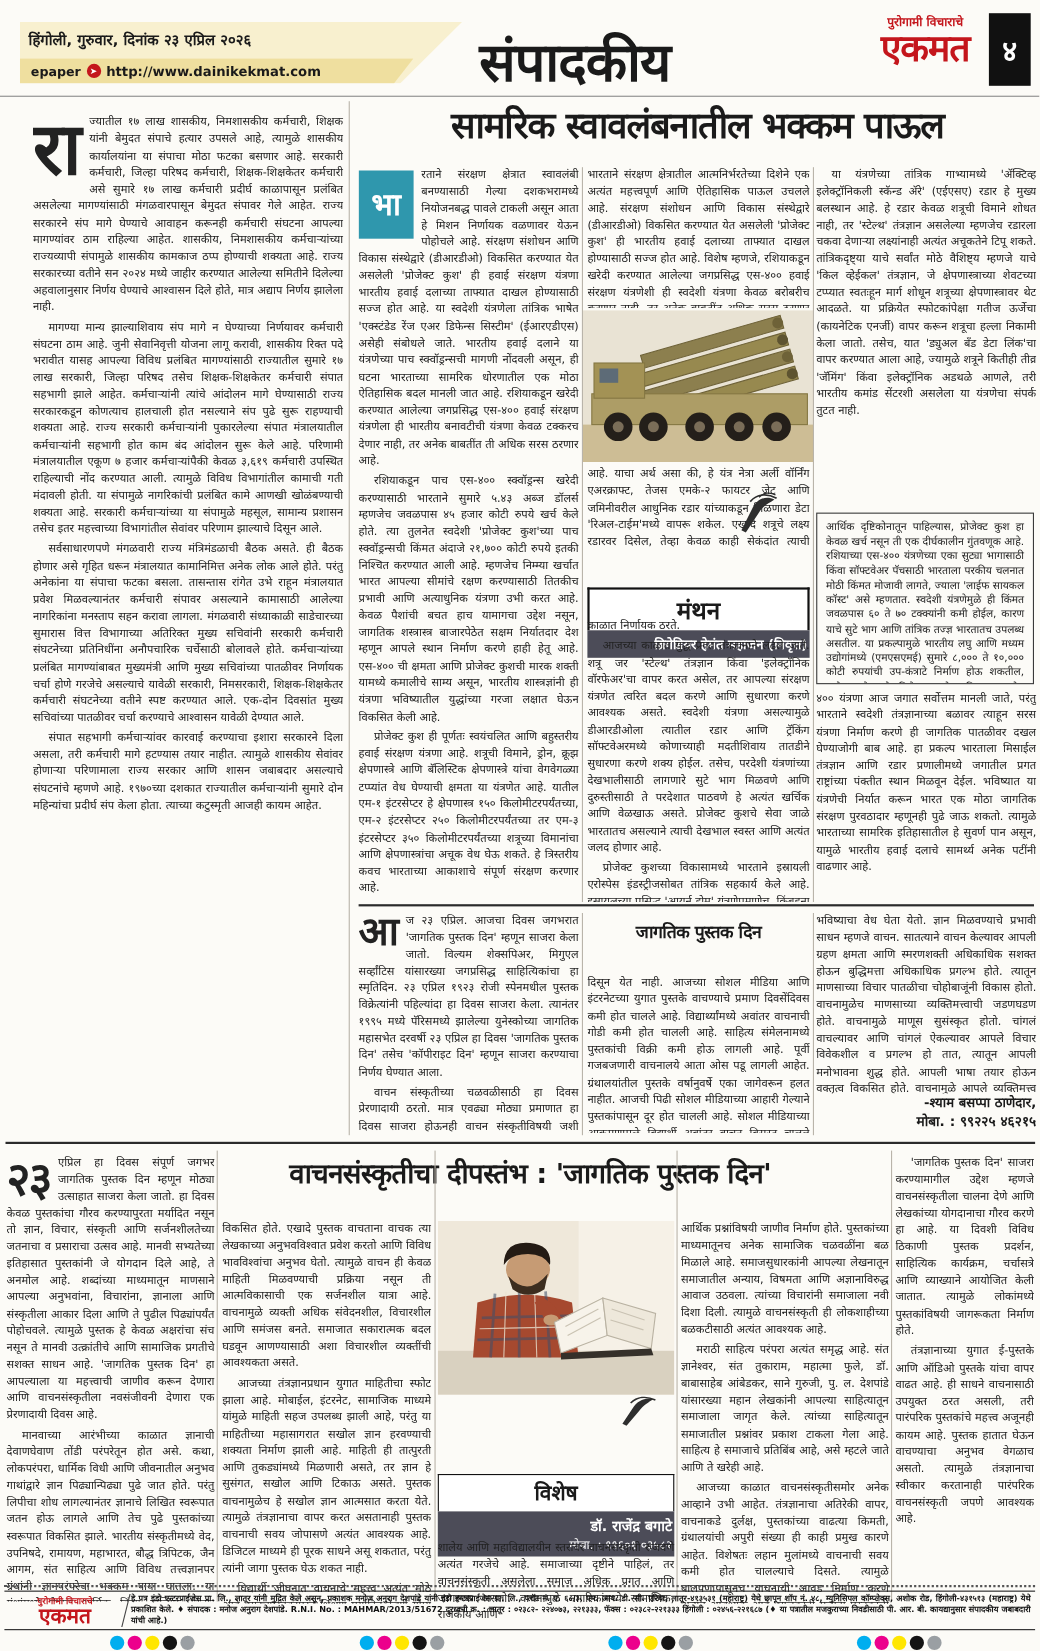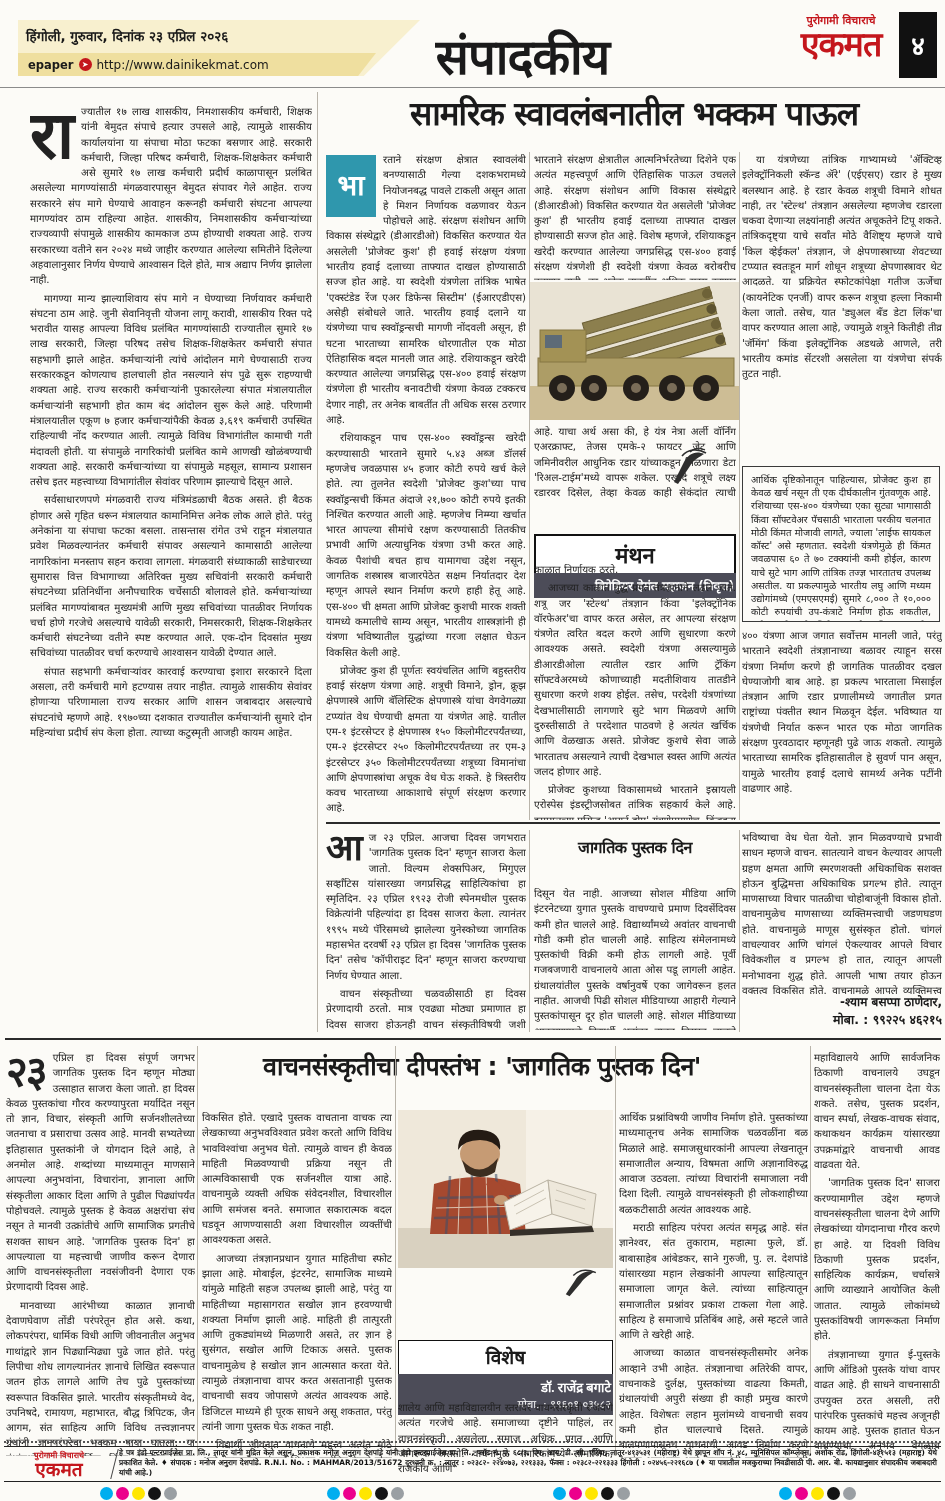--- a/index.html
+++ b/index.html
@@ -27,21 +27,21 @@
   .byline-r{font-weight:bold;text-align:right;font-size:12px;line-height:1.4;}
 </style>
 </head>
 <body>
 
 <div class="abs ribbon" style="left:18px;top:20px;width:402px;height:56px;background:#f8f0cf;clip-path:polygon(0 0,100% 0,86% 100%,0 100%);"></div>
 <div class="abs" style="left:26px;top:27px;font-size:13.5px;font-weight:bold;">हिंगोली, गुरुवार, दिनांक २३ एप्रिल २०२६</div>
 <div class="abs ribbon" style="left:18px;top:53px;width:358px;height:23px;background:#efdf9f;clip-path:polygon(0 0,100% 0,95% 100%,0 100%);display:flex;align-items:center;gap:5px;padding-left:10px;box-sizing:border-box;">
   <span style="font-weight:bold;font-size:11.5px;">epaper</span>
   <span style="width:13px;height:13px;border-radius:50%;background:#c4161c;color:#fff;font-size:8px;line-height:13px;text-align:center;display:inline-block;">➤</span>
-  <span style="font-weight:normal;font-size:12px;">http://www.dainikekmat.com</span>
+  <span style="font-weight:bold;font-size:12px;">http://www.dainikekmat.com</span>
 </div>
 <div class="abs" style="left:395px;top:22px;width:255px;text-align:center;font-size:49px;font-weight:bold;letter-spacing:-1px;">संपादकीय</div>
 <div class="abs" style="left:786px;top:12px;width:110px;text-align:center;">
   <div class="red" style="font-size:11px;font-weight:bold;">पुरोगामी विचाराचे</div>
   <div class="red" style="font-size:34px;font-weight:bold;line-height:1.05;letter-spacing:-1px;">एकमत</div>
 </div>
 <div class="abs" style="left:899px;top:12px;width:38px;height:66px;background:#111;color:#fff;display:flex;align-items:center;justify-content:center;font-size:26px;font-weight:bold;">४</div>
 <div class="abs hrule" style="left:0;top:87px;width:945px;height:1px;background:#8b8b8b;"></div>
 
 <div class="abs" style="left:30px;top:92px;width:282px;">
@@ -207,36 +207,35 @@
 
 <div class="abs" style="left:556px;top:1268px;">
   <svg width="44" height="30" viewBox="0 0 46 32">
       <path d="M40 4 C32 2 24 6 20 13 L10 28 L14 30 L26 16 C30 10 36 7 40 4 Z" fill="#2e2e2e"></path>
       <path d="M18 8 C24 2 33 1 42 5" stroke="#2e2e2e" stroke-width="1.5" fill="none"></path>
     </svg>
 </div>
 <div class="abs" style="left:398px;top:1292px;width:215px;margin-top:48px;">
   <div class="boxtitle" style="font-size:19px;border-width:1px;">विशेष</div>
   <div class="boxbar">
-    <div style="font-size:13px;font-family:Liberation Serif, serif;">डॉ. राजेंद्र बगाटे</div>
+    <div style="font-size:13px;">डॉ. राजेंद्र बगाटे</div>
     <div style="font-size:11px;font-weight:normal;">मोबा. : ९९६०१ ०३५८२</div>
   </div>
 </div>
 <div class="abs bt" style="left:398px;top:1372px;width:215px;height:86px;margin-top:28px;">
   <p class="noind">शालेय आणि महाविद्यालयीन स्तरावर वाचनसंस्कृती रुजवणे अत्यंत गरजेचे आहे. समाजाच्या दृष्टीने पाहिलं, तर वाचनसंस्कृती असलेला समाज अधिक प्रगत आणि जागरूक असतो. वाचनामुळे नागरिकांमध्ये सामाजिक, राजकीय आणि</p>
 </div>
 
 <div class="abs bt" style="left:619px;top:1110px;width:189px;height:348px;">
   <p class="noind">आर्थिक प्रश्नांविषयी जाणीव निर्माण होते. पुस्तकांच्या माध्यमातूनच अनेक सामाजिक चळवळींना बळ मिळाले आहे. समाजसुधारकांनी आपल्या लेखनातून समाजातील अन्याय, विषमता आणि अज्ञानाविरुद्ध आवाज उठवला. त्यांच्या विचारांनी समाजाला नवी दिशा दिली. त्यामुळे वाचनसंस्कृती ही लोकशाहीच्या बळकटीसाठी अत्यंत आवश्यक आहे.</p>
   <p>मराठी साहित्य परंपरा अत्यंत समृद्ध आहे. संत ज्ञानेश्वर, संत तुकाराम, महात्मा फुले, डॉ. बाबासाहेब आंबेडकर, साने गुरुजी, पु. ल. देशपांडे यांसारख्या महान लेखकांनी आपल्या साहित्यातून समाजाला जागृत केले. त्यांच्या साहित्यातून समाजातील प्रश्नांवर प्रकाश टाकला गेला आहे. साहित्य हे समाजाचे प्रतिबिंब आहे, असे म्हटले जाते आणि ते खरेही आहे.</p>
   <p>आजच्या काळात वाचनसंस्कृतीसमोर अनेक आव्हाने उभी आहेत. तंत्रज्ञानाचा अतिरेकी वापर, वाचनाकडे दुर्लक्ष, पुस्तकांच्या वाढत्या किमती, ग्रंथालयांची अपुरी संख्या ही काही प्रमुख कारणे आहेत. विशेषतः लहान मुलांमध्ये वाचनाची सवय कमी होत चालल्याचे दिसते. त्यामुळे बालपणापासूनच वाचनाची आवड निर्माण करणे अत्यंत आवश्यक आहे. पालकांनी मुलांना पुस्तकांची ओळख करून द्यावी आणि त्यांच्यासोबत वाचनाचा आनंद घ्यावा.</p>
 
 </div>
 <div class="abs bt" style="left:814px;top:1050px;width:126px;height:408px;">
-  <p class="noind">महाविद्यालये आणि सार्वजनिक ठिकाणी वाचनालये उघडून वाचनसंस्कृतीला चालना देता येऊ शकते. तसेच, पुस्तक प्रदर्शन, वाचन स्पर्धा, लेखक-वाचक संवाद, कथाकथन कार्यक्रम यांसारख्या उपक्रमांद्वारे वाचनाची आवड वाढवता येते.</p>
   <p>'जागतिक पुस्तक दिन' साजरा करण्यामागील उद्देश म्हणजे वाचनसंस्कृतीला चालना देणे आणि लेखकांच्या योगदानाचा गौरव करणे हा आहे. या दिवशी विविध ठिकाणी पुस्तक प्रदर्शन, साहित्यिक कार्यक्रम, चर्चासत्रे आणि व्याख्याने आयोजित केली जातात. त्यामुळे लोकांमध्ये पुस्तकांविषयी जागरूकता निर्माण होते.</p>
   <p>तंत्रज्ञानाच्या युगात ई-पुस्तके आणि ऑडिओ पुस्तके यांचा वापर वाढत आहे. ही साधने वाचनासाठी उपयुक्त ठरत असली, तरी पारंपरिक पुस्तकांचे महत्त्व अजूनही कायम आहे. पुस्तक हातात घेऊन वाचण्याचा अनुभव वेगळाच असतो. त्यामुळे तंत्रज्ञानाचा स्वीकार करतानाही पारंपरिक वाचनसंस्कृती जपणे आवश्यक आहे.</p>
 
 </div>
 
 <div class="abs vrule" style="left:197px;top:1046px;height:410px;"></div>
 <div class="abs vrule" style="left:395px;top:1046px;height:410px;"></div>
 <div class="abs vrule" style="left:615px;top:1046px;height:410px;"></div>
 <div class="abs vrule" style="left:810px;top:1046px;height:410px;"></div>
 

